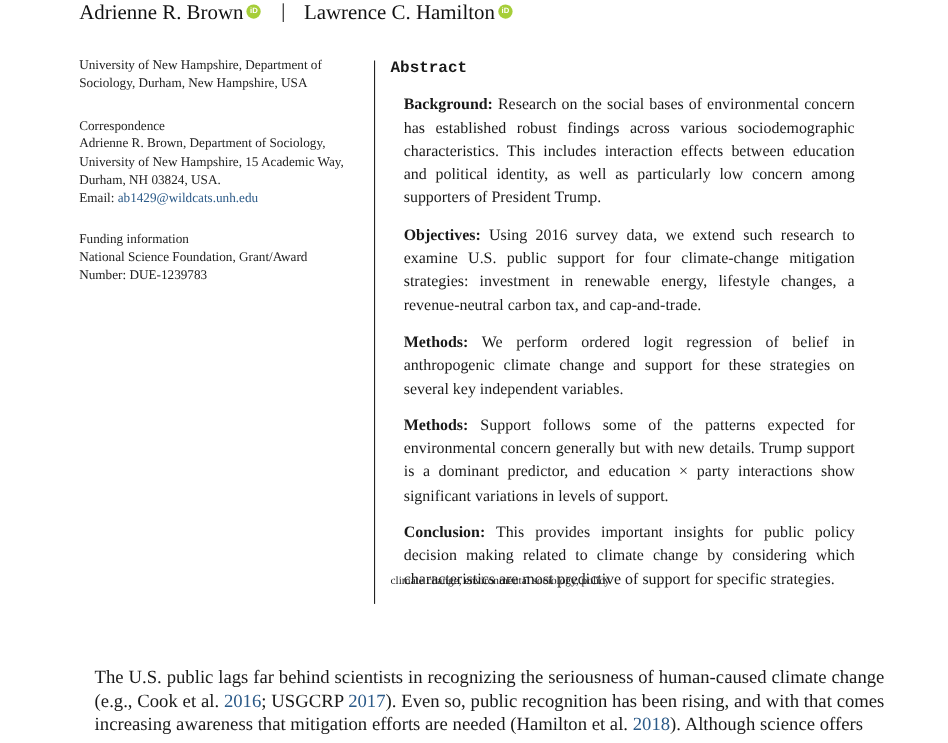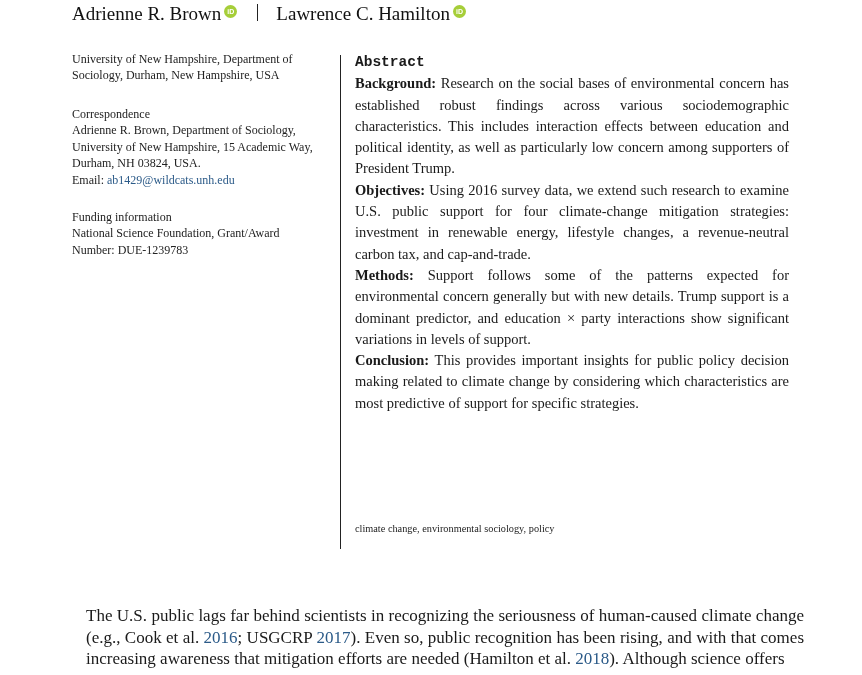--- a/index.html
+++ b/index.html
@@ -10,21 +10,21 @@
     .sep { display:inline-block; width:1px; height:17px; background:#222; margin:0 18px 0 20px; vertical-align:middle; position:relative; top:-1px; }
     .left { position:absolute; left:72px; width:250px; font-size:12px; line-height:16.4px; color:#222; }
     .left p { margin:0; }
     .aff { top:51px; }
     .corr { top:106px; }
     .fund { top:209px; }
     .link { color:#2b5a88; }
     .divider { position:absolute; left:340px; top:55px; width:1px; height:494px; background:#222; }
     .abstract { position:absolute; left:355px; top:52px; width:434px; font-size:14.5px; line-height:21.3px; text-align:justify; color:#1a1a1a; }
     .abstract h2 { margin:0; font-size:14.5px; font-weight:bold; line-height:21.3px;font-family:Liberation Mono, monospace; }
-    .abstract p { margin:0; }
+    .abstract p { margin:12px; }
     .abstract b { font-weight:bold; }
     .keywords { position:absolute; left:355px; top:521px; width:434px; }
     .kw-head { font-size:11.5px; font-weight:bold; letter-spacing:1.5px; line-height:16px; }
     .kw-list { font-size:10.3px; line-height:16px; color:#222; }
     .body-text { position:absolute; left:86px; top:605px; width:718px; font-size:17px; line-height:21.6px; text-align:justify; color:#1a1a1a; }
     .body-text p { margin:0; }
   </style>
 </head>
 <body>
 
@@ -46,20 +46,21 @@
   <p>Funding information</p>
   <p>National Science Foundation, Grant/Award Number: DUE-1239783</p>
 </div>
 
 <div class="divider"></div>
 
 <div class="abstract">
   <h2>Abstract</h2>
   <p><b>Background:</b><span> Research on the social bases of environmental concern has established robust findings across various sociodemographic characteristics. This includes interaction effects between education and political identity, as well as particularly low concern among supporters of President Trump.</span></p>
   <p><b>Objectives:</b><span> Using 2016 survey data, we extend such research to examine U.S. public support for four climate-change mitigation strategies: investment in renewable energy, lifestyle changes, a revenue-neutral carbon tax, and cap-and-trade.</span></p>
+  <p><b>Methods:</b><span> We perform ordered logit regression of belief in anthropogenic climate change and support for these strategies on several key independent variables.</span></p>
   <p><b>Methods:</b><span> Support follows some of the patterns expected for environmental concern generally but with new details. Trump support is a dominant predictor, and education × party interactions show significant variations in levels of support.</span></p>
   <p><b>Conclusion:</b><span> This provides important insights for public policy decision making related to climate change by considering which characteristics are most predictive of support for specific strategies.</span></p>
 </div>
 
 <div class="keywords">
   <div class="kw-list">climate change, environmental sociology, policy</div>
 </div>
 
 <div class="body-text">
   <p><span>The U.S. public lags far behind scientists in recognizing the seriousness of human-caused climate change (e.g., Cook et al. </span><span class="link">2016</span><span>; USGCRP </span><span class="link">2017</span><span>). Even so, public recognition has been rising, and with that comes increasing awareness that mitigation efforts are needed (Hamilton et al. </span><span class="link">2018</span><span>). Although science offers</span></p>

